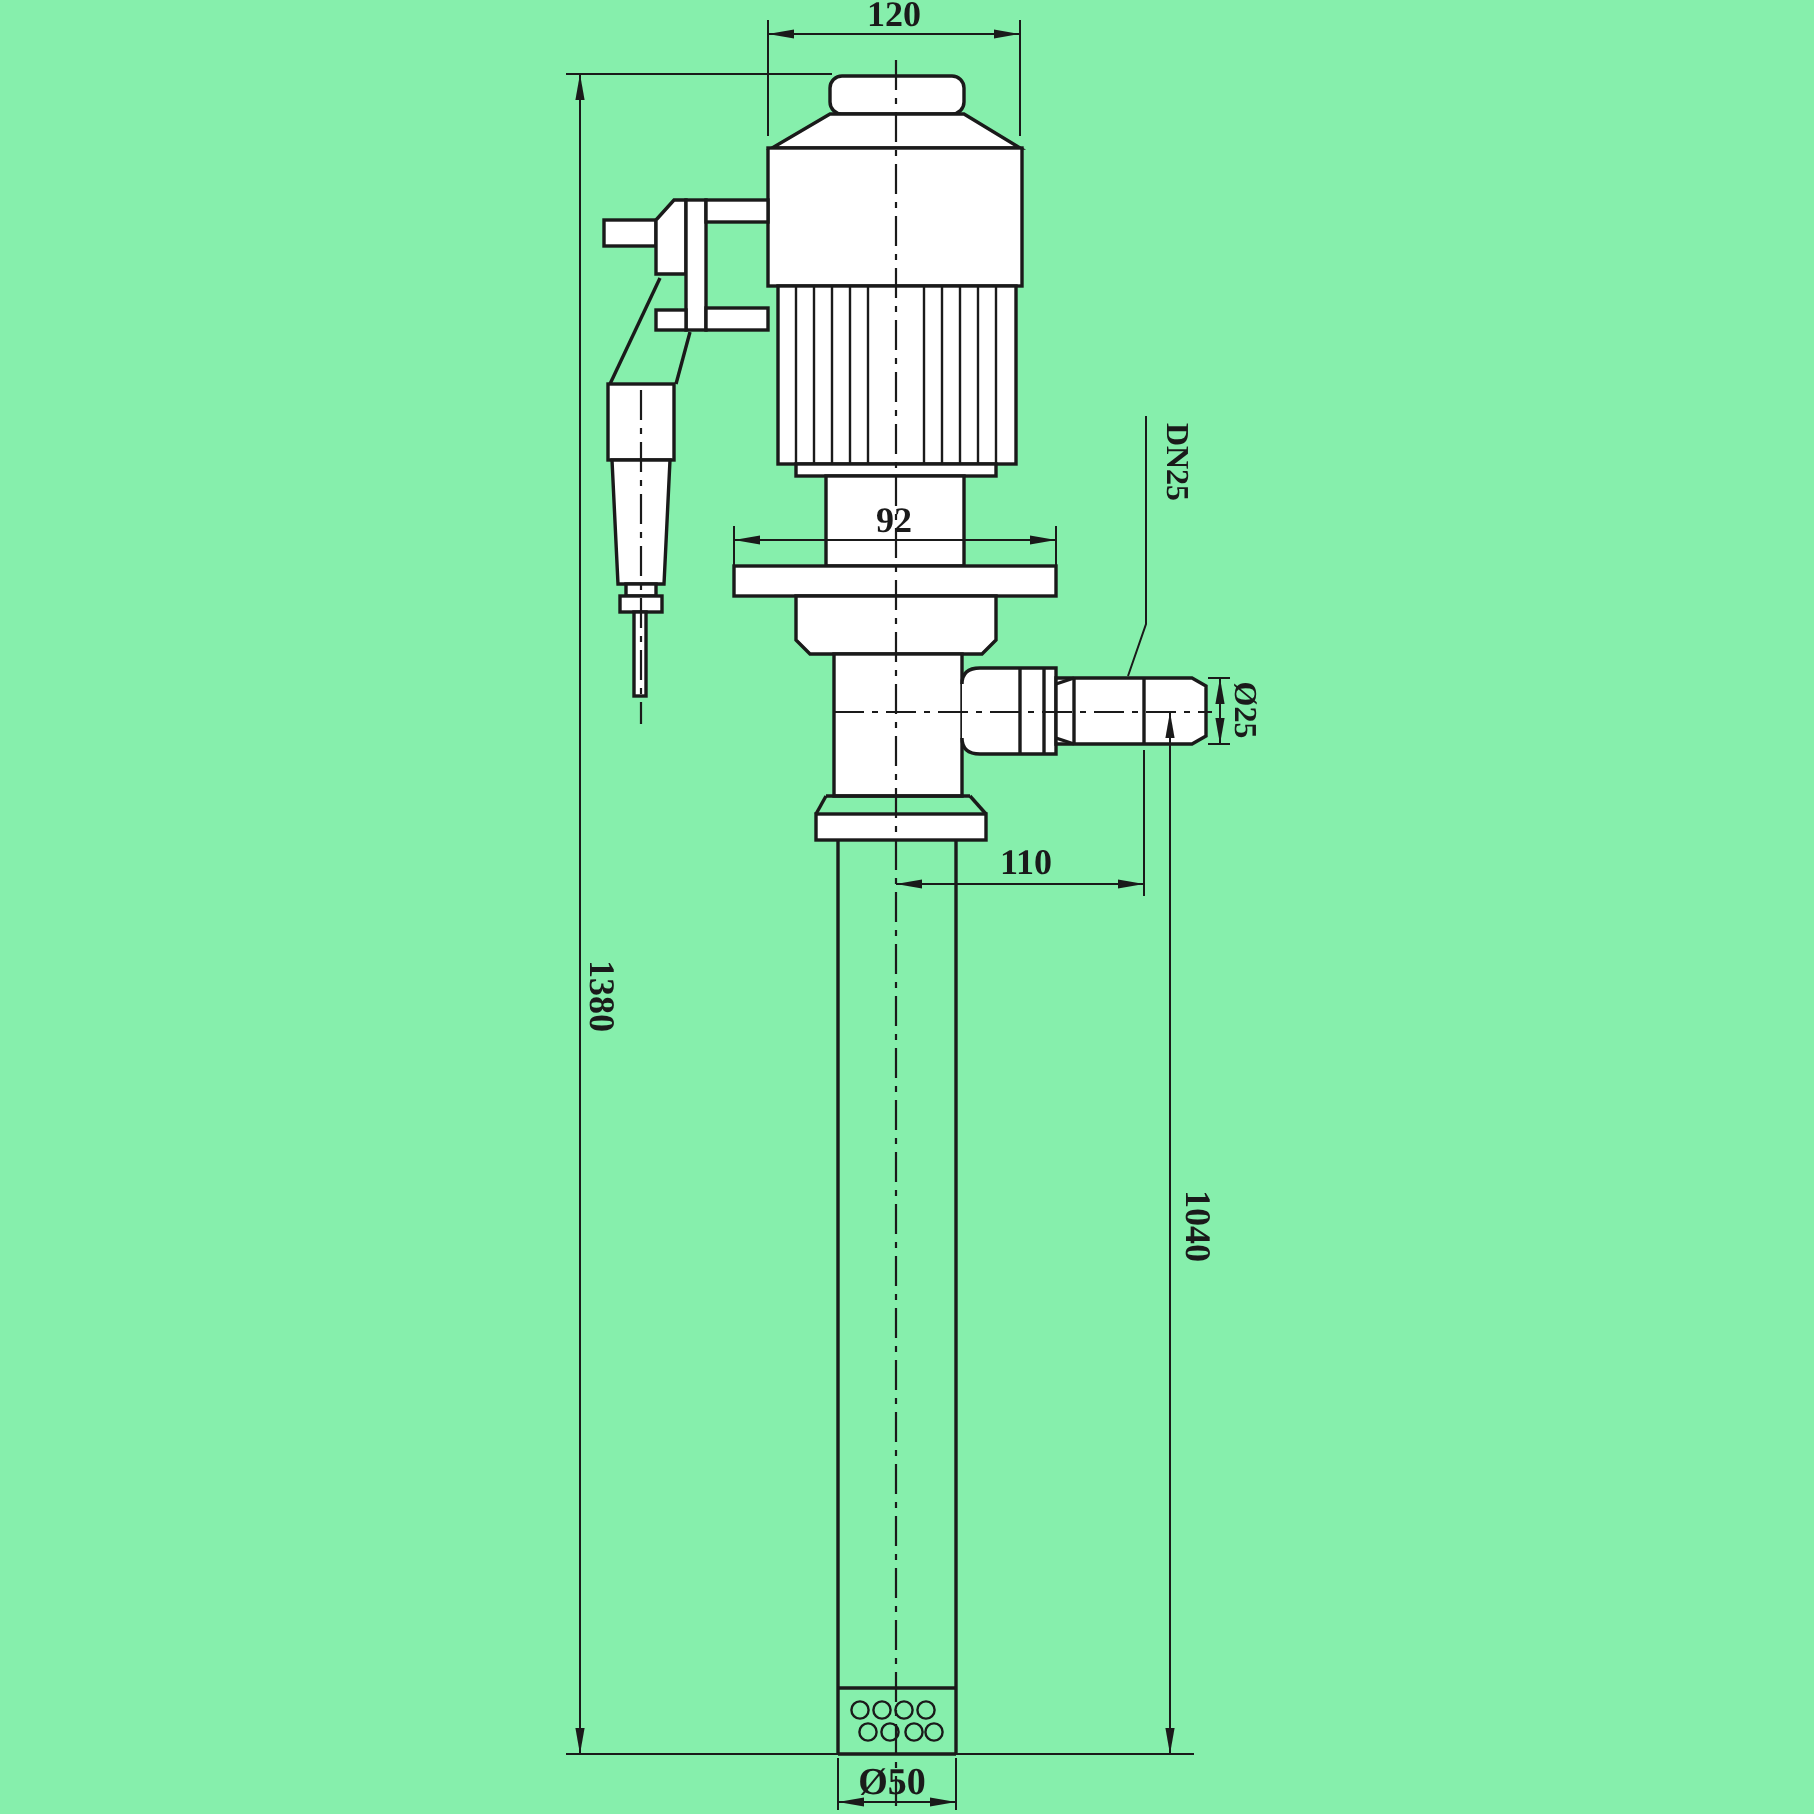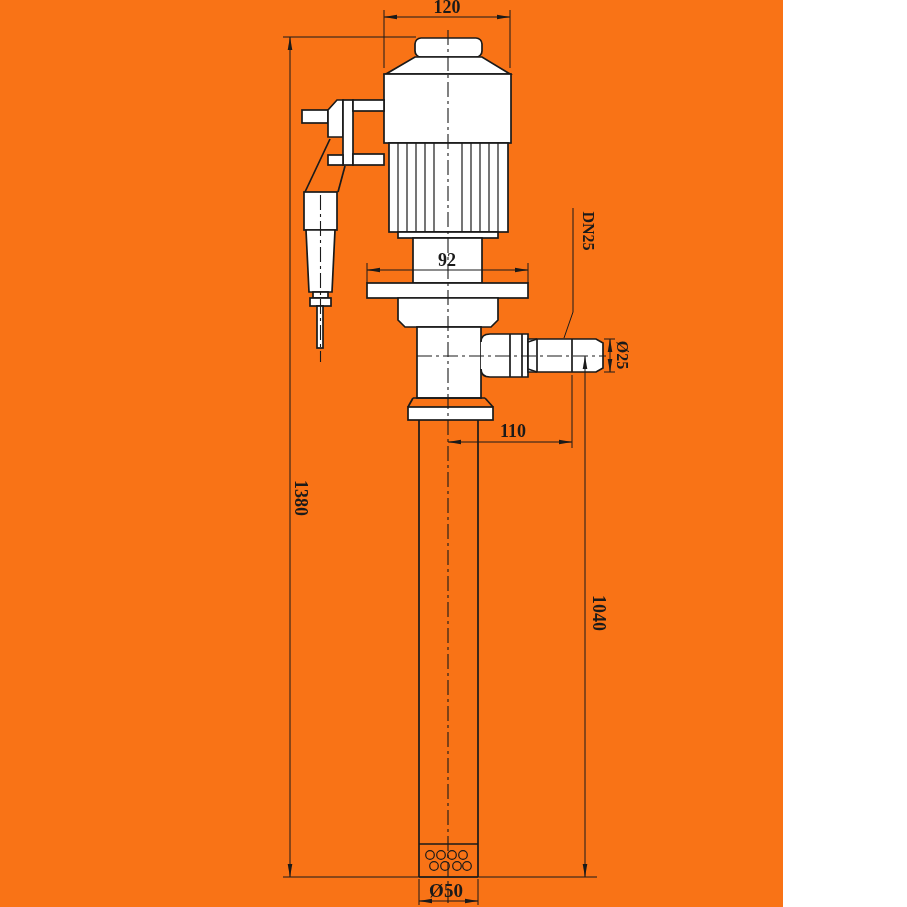--- a/index.html
+++ b/index.html
@@ -2,23 +2,23 @@
 <html><head>
 <meta charset="utf-8">
 <style>
   html, body {
     margin: 0;
     padding: 0;
     background: #ffffff;
   }
   .stage {
     position: relative;
-    width: 783px;
+    width: 907px;
     height: 907px;
-    background: #f97316;
+    background: #86efac;
     overflow: hidden;
     font-family: "Liberation Serif", serif;
   }
   svg { display: block; }
 
   
   .obj  { stroke: #1a1a1a; stroke-width: 1.7; fill: none; }
   .objf { stroke: #1a1a1a; stroke-width: 1.7; fill: #ffffff; }
   .fin  { stroke: #1a1a1a; stroke-width: 1.2; fill: none; }
   .dim  { stroke: #1a1a1a; stroke-width: 1;   fill: none; }

